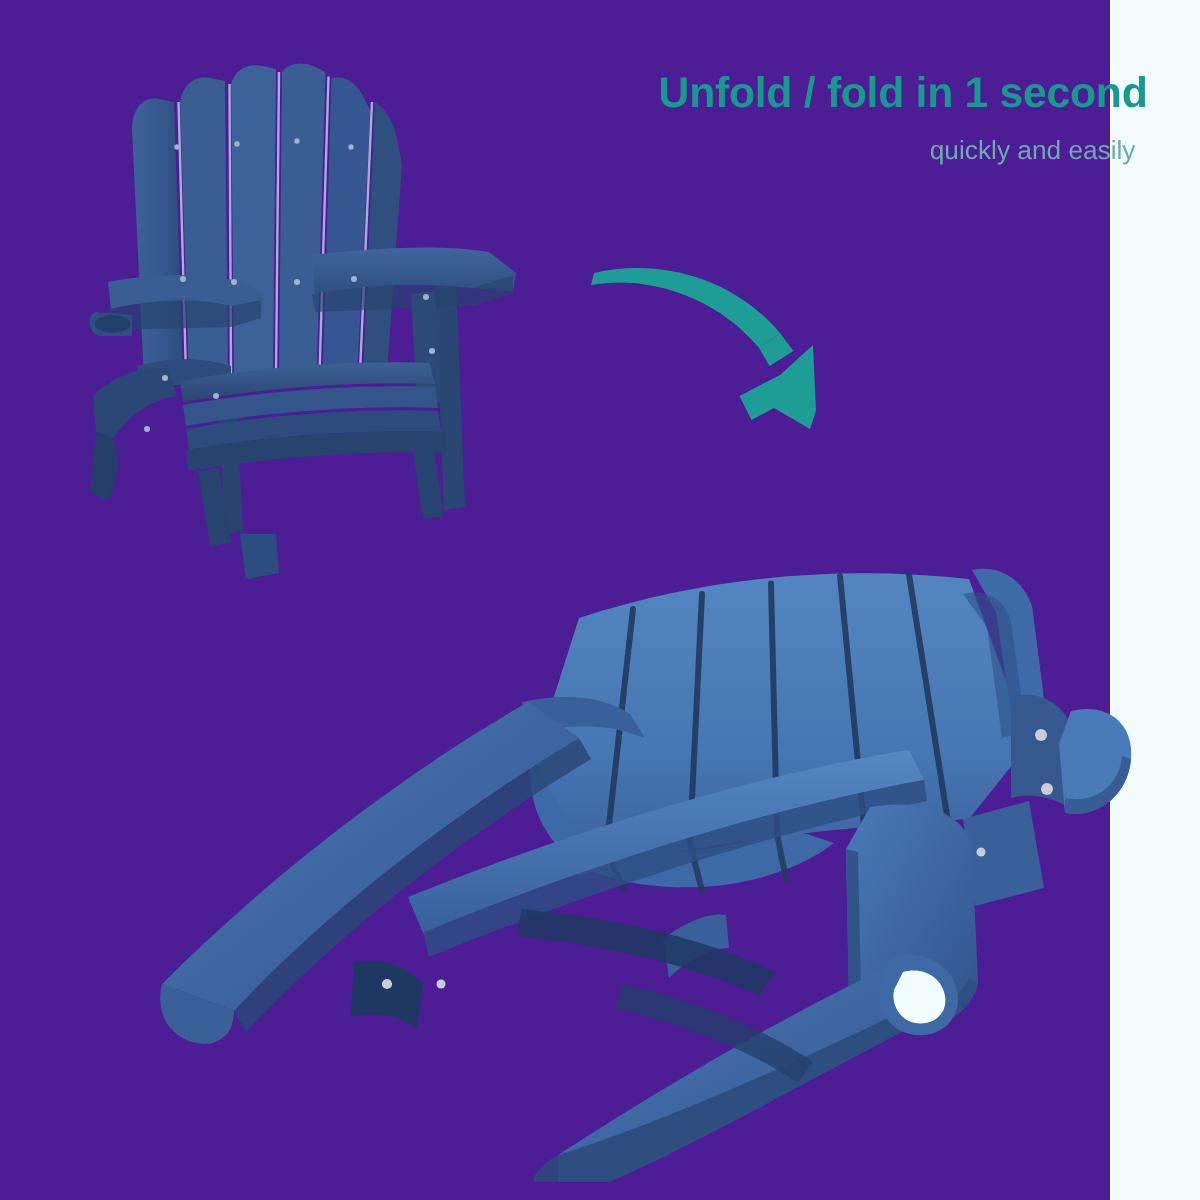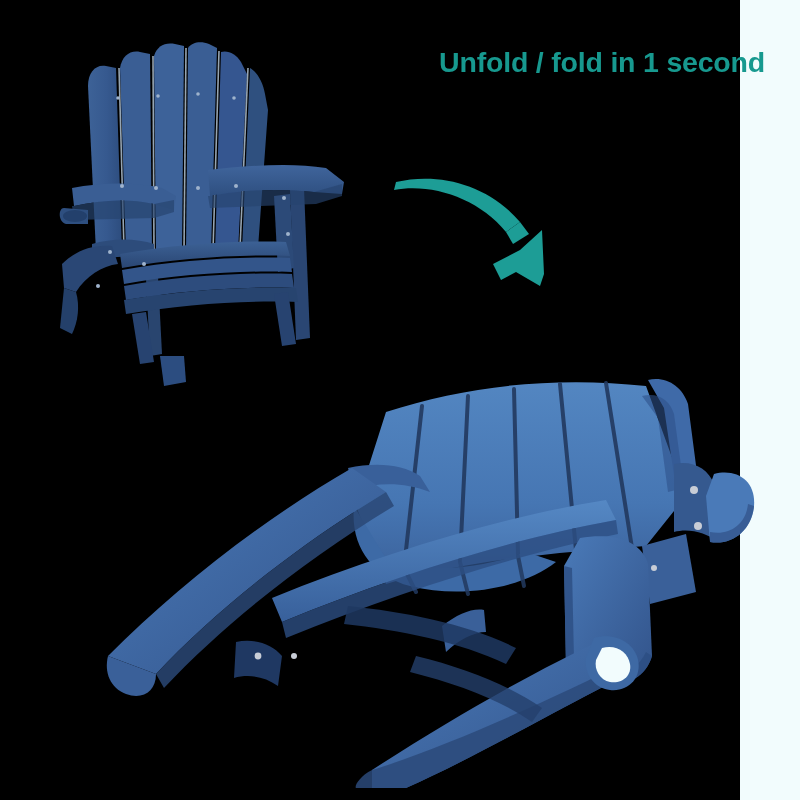--- a/index.html
+++ b/index.html
@@ -11,21 +11,21 @@
     width: 800px;
     height: 800px;
     overflow: hidden;
     font-family: "Liberation Sans", sans-serif;
     background: #f2fcfd;
   }
   #stage {
     position: relative;
     width: 740px;
     height: 800px;
-    background: #000000;
+    background: #4c1d95;
   }
 
   
   #headline {
     position: absolute;
     left: 405px;
     top: 46px;
     width: 360px;
     text-align: right;
     font-size: 28.5px;
@@ -77,20 +77,21 @@
   .art { display: block; width: 100%; height: 100%; }
 </style>
 </head>
 <body style="background: rgb(242, 252, 253);">
 
 <div id="stage">
 
   <div id="headline">Unfold / fold in 1 second</div>
 
   <div id="subcopy">
+    <span class="line">quickly and easily</span>
   </div>
 
   <svg id="arrow" viewBox="0 0 176 122">
 
     <path d="M2,22
              C 40,15 86,30 114,64
              L 128,54
              C 96,16 46,4 4,14 Z" fill="#1d9d96"></path>
     <path d="M114,64 L128,54 L137,66 L121,76 Z" fill="#1d9d96"></path>
 

